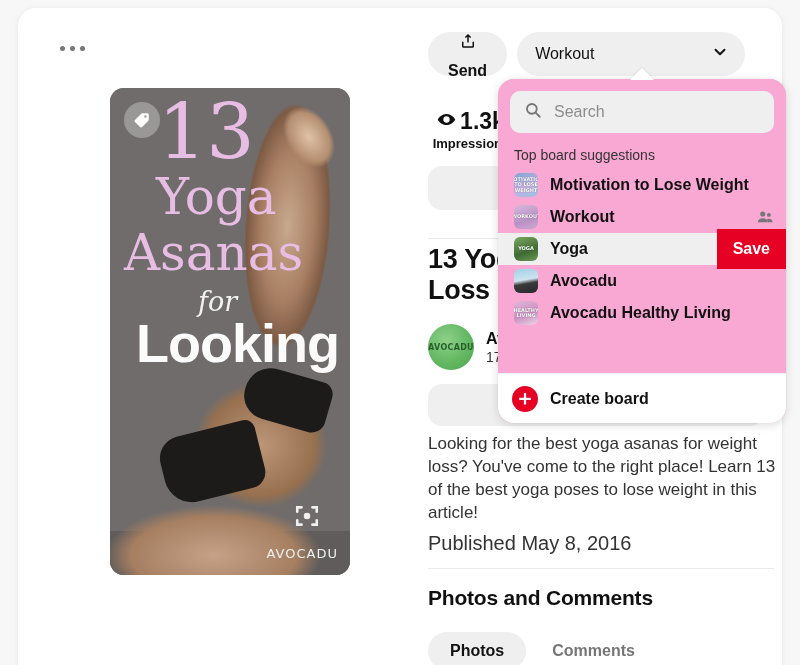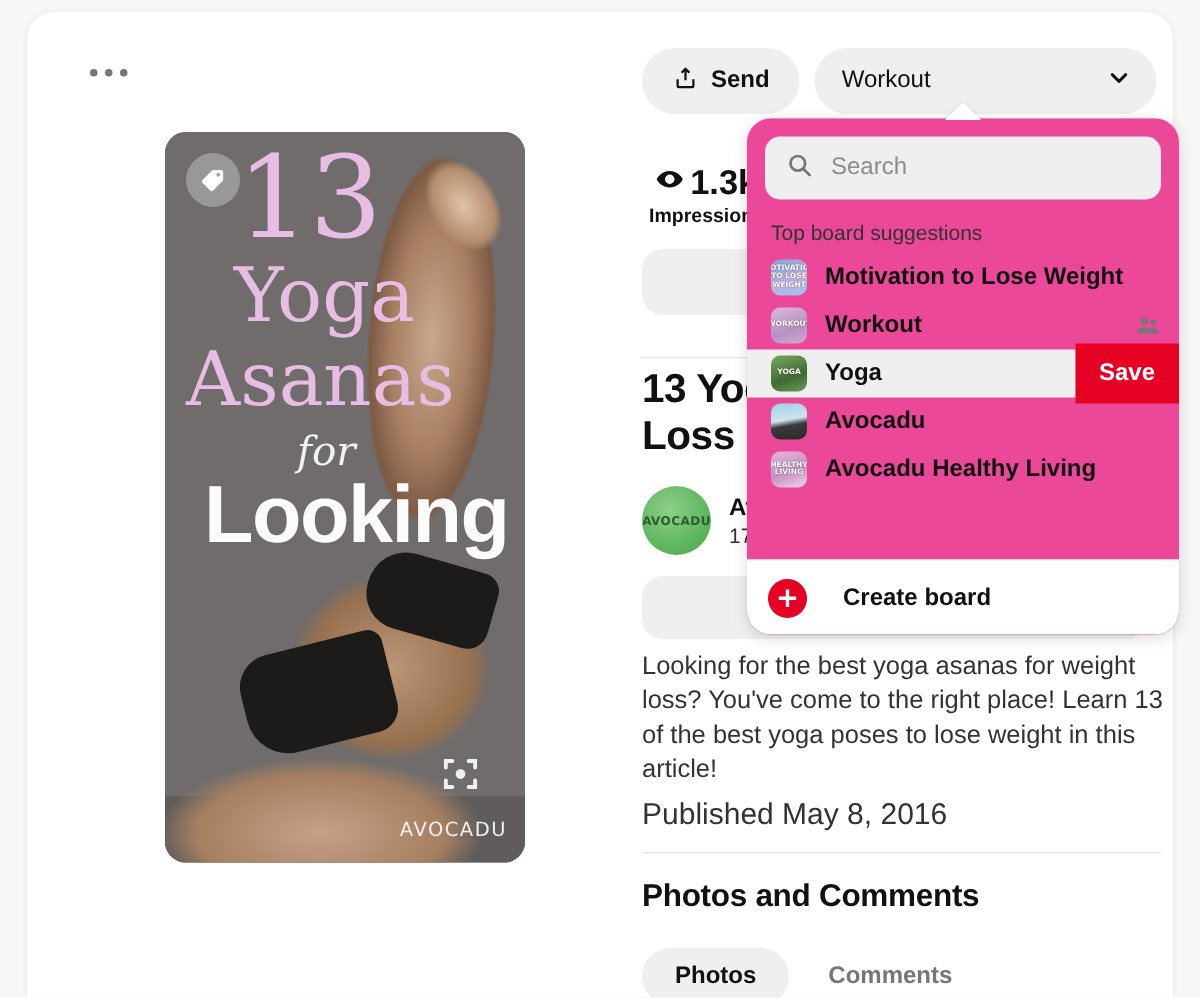--- a/index.html
+++ b/index.html
@@ -92,20 +92,21 @@
   
   .right { position: absolute; left: 392px; top: 8px; width: 372px; }
 
   .topbar { position:absolute; left: 18px; top: 16px; display:flex; gap: 10px; align-items:center; }
   .btn-send {
     display:flex; align-items:center; gap: 8px;
     background: #efefef; border: none; border-radius: 22px;
     height: 44px; padding: 0 20px; cursor: pointer;
     font-size: 16px; font-weight: 700; color:#111;
     font-family: "Liberation Sans", sans-serif;
+    flex-direction: column;
   }
   .board-select {
     display:flex; align-items:center; justify-content: space-between;
     background:#efefef; border:none; border-radius: 22px;
     height: 44px; width: 228px; padding: 0 16px 0 18px; cursor: pointer;
     font-size: 16px; color:#111; font-family:"Liberation Sans", sans-serif;
   }
 
   
   .stats { position:absolute; left: 18px; top: 92px; width: 336px; }
@@ -148,21 +149,21 @@
   .tab {
     border:none; border-radius: 20px; height: 38px; padding: 0 22px;
     font-size: 16px; font-weight:700; cursor:pointer; background: transparent; color:#767676;
     font-family:"Liberation Sans", sans-serif;
   }
   .tab.active { background:#efefef; color:#111; }
 
   
   .dropdown {
     position:absolute; left: 498px; top: 79px; width: 288px; height: 344px;
-    background:#ec4899; border-radius: 16px;
+    background:#f9a8d4; border-radius: 16px;
     box-shadow: 0 2px 10px rgba(0,0,0,0.14), 0 0 1px rgba(0,0,0,0.12);
     z-index: 40; overflow: hidden;
   }
   .dd-caret {
     position:absolute; left: 630px; top: 68px; width: 0; height: 0;
     border-left: 12px solid transparent; border-right: 12px solid transparent;
     border-bottom: 12px solid #ffffff; z-index: 41;
     filter: drop-shadow(0 -1px 1px rgba(0,0,0,0.07));
   }
   .dd-search-wrap { padding: 12px 12px 6px 12px; }
@@ -188,21 +189,21 @@
   .dd-save {
     position:absolute; right: 0; top: -4px; height: 40px; padding: 0 16px;
     background:#e60023; color:#fff; border:none; font-size: 16px; font-weight: 800;
     cursor:pointer; display:flex; align-items:center; font-family:"Liberation Sans", sans-serif;text-align:right;
   }
   .dd-secret { color:#767676; display:flex; align-items:center; }
 
   .dd-footer {
     position:absolute; left:0; right:0; bottom:0; height: 50px;
     background:#fff; border-top: 1px solid #efefef;
-    display:flex; align-items:center; gap: 24px; padding: 0 14px;
+    display:flex; align-items:center; gap: 12px; padding: 0 14px;
     cursor:pointer;
   }
   .plus-circle {
     width: 26px; height: 26px; border-radius:50%; background:#e60023;
     display:flex; align-items:center; justify-content:center; flex:none;
   }
   .dd-footer-label { font-size: 16px; font-weight: 700; color:#111; }
 
   
   .t-motivation { background: linear-gradient(160deg,#7fa7d4,#c3aee0 55%,#9bc4e8); }

